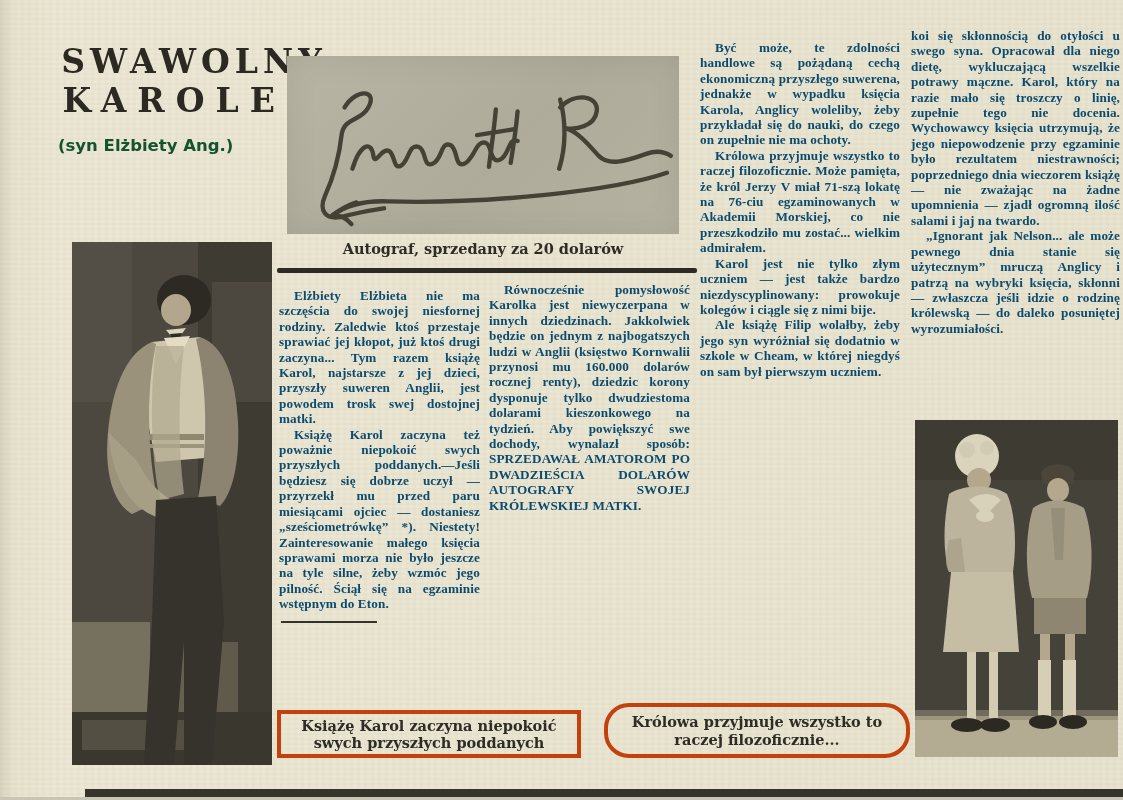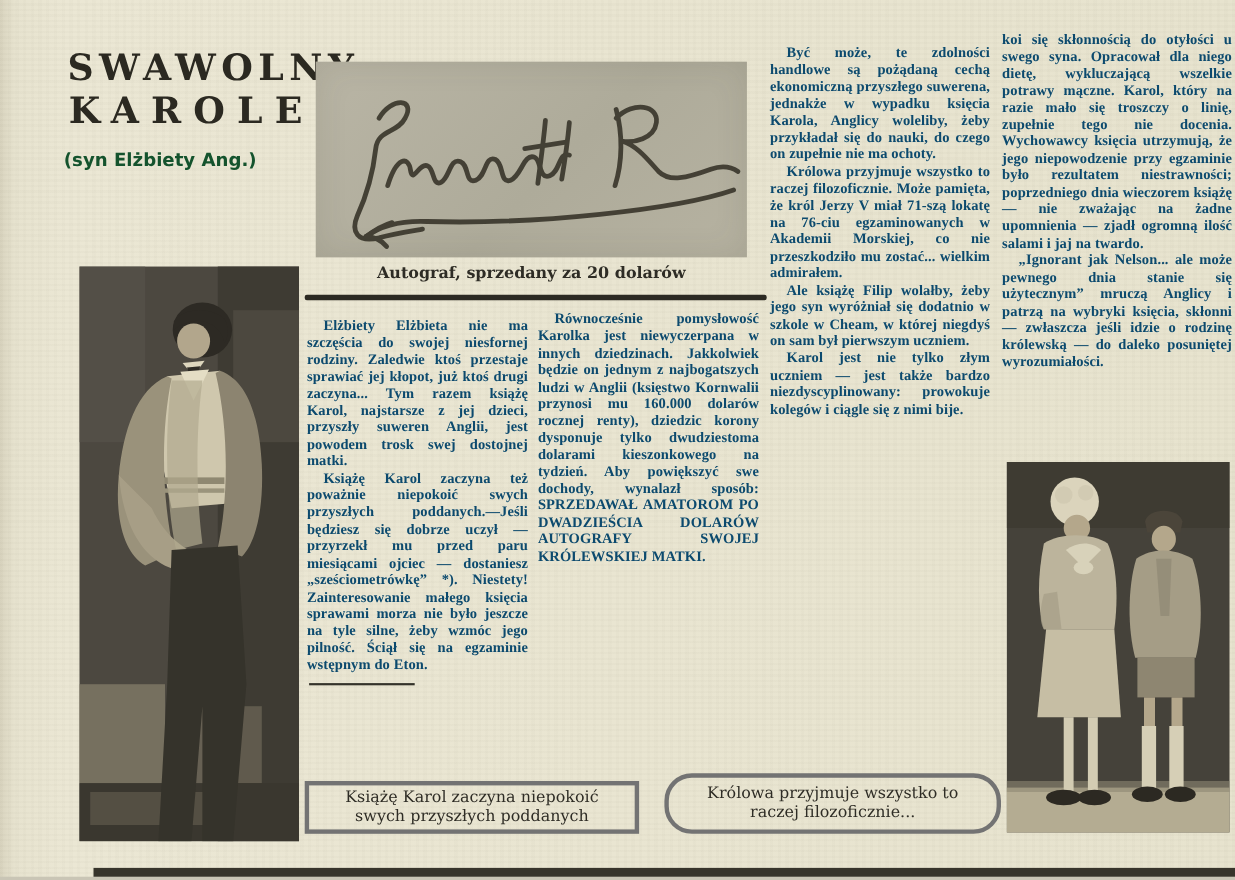--- a/index.html
+++ b/index.html
@@ -40,23 +40,23 @@
     font-weight:700;letter-spacing:0.1px;color:#0c4a6e;hyphens:auto;font-family:Liberation Serif, serif;}
   .col p{margin:0;text-indent:15px;}
   .col p.noind{text-indent:0;}
   #col1{left:279px;top:288px;width:201px;}
   #col2{left:489px;top:282px;width:201px;}
   #col3{left:700px;top:40px;width:200px;}
   #col4{left:911px;top:28px;width:209px;}
   .footnote-rule{width:96px;height:2px;background:#34322a;margin:9px 0 6px 2px;}
   .footnote{font-size:12.3px;line-height:15px;font-weight:700;text-align:justify;}
   
-  .pullquote{position:absolute;border:4px solid #737373;box-sizing:border-box;
+  .pullquote{position:absolute;border:4px solid #c2410c;box-sizing:border-box;
     display:flex;align-items:center;justify-content:center;text-align:center;
-    font-weight:400;font-size:14.5px;line-height:17.5px;padding:4px 16px;color:#2e2c25;}
+    font-weight:700;font-size:14.5px;line-height:17.5px;padding:4px 16px;color:#2e2c25;}
   #pq1{left:277px;top:710px;width:304px;height:48px;}
   #pq2{left:604px;top:703px;width:306px;height:55px;border-radius:25px;}
   
   .bottom-bar{left:85px;top:789px;width:1038px;height:11px;background:#37342b;}
   .bottom-edge{left:0;top:797px;width:1123px;height:3px;background:#c9c5b5;}
 </style>
 </head>
 <body>
 
 <div class="abs paper-noise"></div>
@@ -124,22 +124,22 @@
   <div class="footnote-rule"></div>
 </div>
 
 <div class="col" id="col2">
   <p>Równocześnie pomysłowość Karolka jest niewyczerpana w innych dziedzinach. Jakkolwiek będzie on jednym z najbogatszych ludzi w Anglii (księstwo Kornwalii przynosi mu 160.000 dolarów rocznej renty), dziedzic korony dysponuje tylko dwudziestoma dolarami kieszonkowego na tydzień. Aby powiększyć swe dochody, wynalazł sposób: SPRZEDAWAŁ AMATOROM PO DWADZIEŚCIA DOLARÓW AUTOGRAFY SWOJEJ KRÓLEWSKIEJ MATKI.</p>
 </div>
 
 <div class="col" id="col3">
   <p>Być może, te zdolności handlowe są pożądaną cechą ekonomiczną przyszłego suwerena, jednakże w wypadku księcia Karola, Anglicy woleliby, żeby przykładał się do nauki, do czego on zupełnie nie ma ochoty.</p>
   <p>Królowa przyjmuje wszystko to raczej filozoficznie. Może pamięta, że król Jerzy V miał 71-szą lokatę na 76-ciu egzaminowanych w Akademii Morskiej, co nie przeszkodziło mu zostać... wielkim admirałem.</p>
+  <p>Karol jest nie tylko złym uczniem — jest także bardzo niezdyscyplinowany: prowokuje kolegów i ciągle się z nimi bije.</p>
   <p>Ale książę Filip wolałby, żeby jego syn wyróżniał się dodatnio w szkole w Cheam, w której niegdyś on sam był pierwszym uczniem.</p>
-  <p>Karol jest nie tylko złym uczniem — jest także bardzo niezdyscyplinowany: prowokuje kolegów i ciągle się z nimi bije.</p>
 </div>
 
 <div class="col" id="col4">
   <p class="noind">koi się skłonnością do otyłości u swego syna. Opracował dla niego dietę, wykluczającą wszelkie potrawy mączne. Karol, który na razie mało się troszczy o linię, zupełnie tego nie docenia. Wychowawcy księcia utrzymują, że jego niepowodzenie przy egzaminie było rezultatem niestrawności; poprzedniego dnia wieczorem książę — nie zważając na żadne upomnienia — zjadł ogromną ilość salami i jaj na twardo.</p>
   <p>„Ignorant jak Nelson... ale może pewnego dnia stanie się użytecznym” mruczą Anglicy i patrzą na wybryki księcia, skłonni — zwłaszcza jeśli idzie o rodzinę królewską — do daleko posuniętej wyrozumiałości.</p>
 </div>
 
 <div class="abs photo photo-right">
   <svg viewBox="0 0 203 337" preserveAspectRatio="none">
     <rect x="0" y="0" width="203" height="337" fill="#45423a"></rect>

